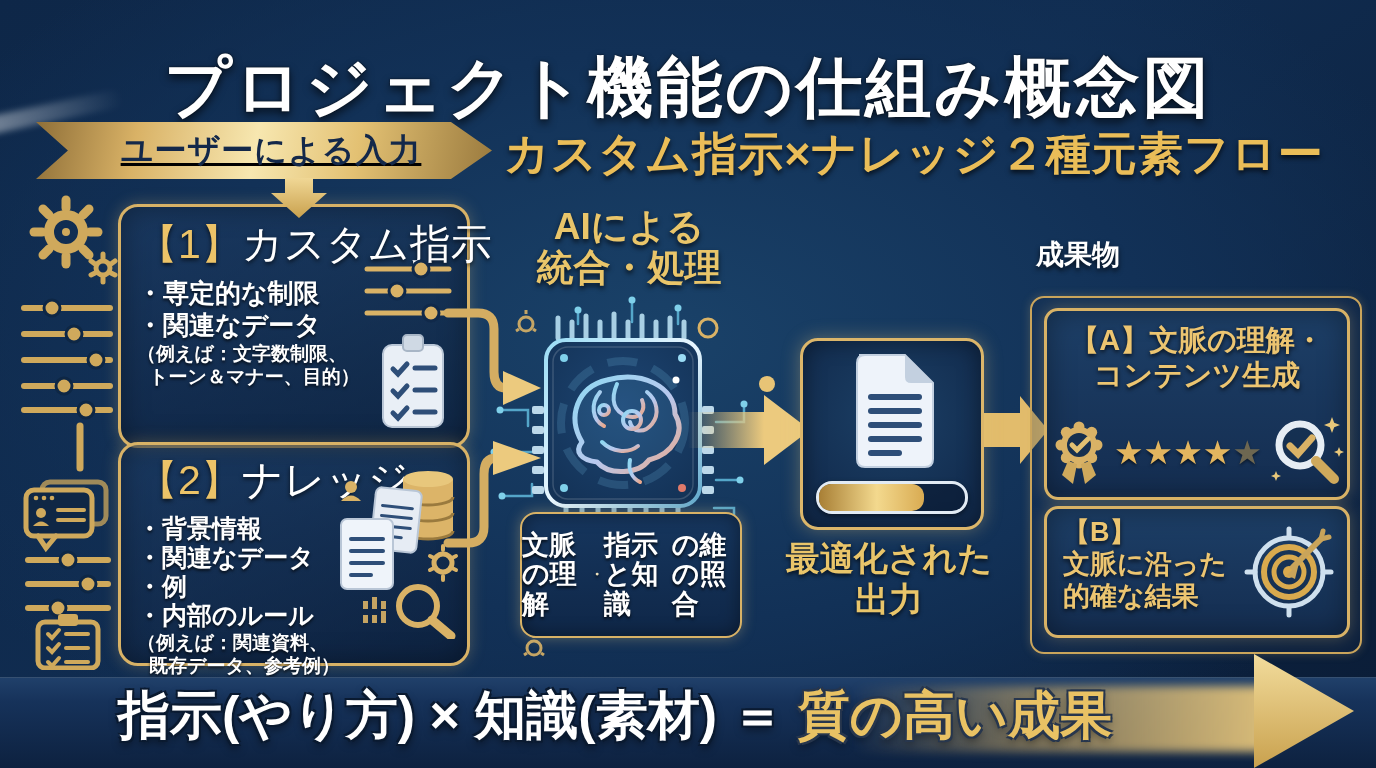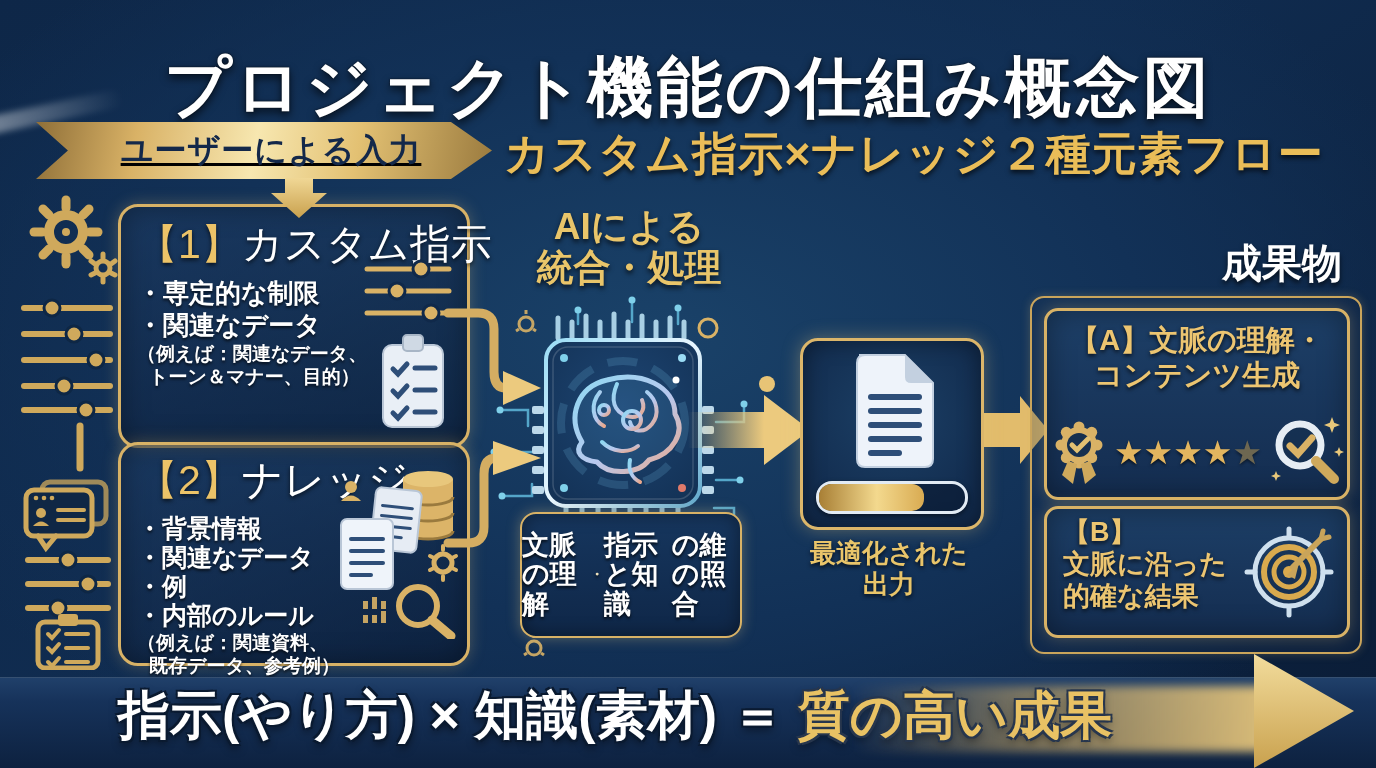--- a/index.html
+++ b/index.html
@@ -58,25 +58,25 @@
   .out-card{position:absolute;left:800px;top:338px;width:178px;height:186px;
     border:3px solid #dcb66a;border-radius:18px;
     background:radial-gradient(120px 120px at 50% 40%,#1c4066,#112a4c);
     box-shadow:0 0 18px rgba(230,198,120,.35), inset 0 0 22px rgba(0,0,0,.4);}
   .progress{position:absolute;left:13px;right:13px;bottom:13px;height:27px;
     border:3px solid #e2ebf4;border-radius:16px;background:rgba(10,25,48,.6);
     box-shadow:0 2px 5px rgba(0,0,0,.5);}
   .progress .fill{width:72%;height:100%;border-radius:12px;
     background:linear-gradient(90deg,#a87f35,#f3d98e 55%,#d9ab52);}
   .out-label{position:absolute;left:784px;top:538px;width:210px;text-align:center;
-    color:#e9c56a;font-size:26px;font-weight:bold;line-height:1.2;
+    color:#e9c56a;font-size:34px;font-weight:bold;line-height:1.2;
     text-shadow:0 2px 4px rgba(0,0,0,.75);}
   
-  .results-heading{position:absolute;left:1014px;top:236px;width:328px;text-align:right;
-    color:#ffffff;font-size:40px;font-weight:bold;text-shadow:0 3px 5px rgba(0,0,0,.7);}
+  .results-heading{position:absolute;left:1036px;top:236px;width:328px;text-align:left;
+    color:#ffffff;font-size:28px;font-weight:bold;text-shadow:0 3px 5px rgba(0,0,0,.7);}
   .results-outer{position:absolute;left:1030px;top:296px;width:328px;height:354px;
     border:2px solid #caa55c;border-radius:14px;background:rgba(22,44,76,.25);
     box-shadow:0 0 10px rgba(220,185,110,.25);}
   .boxA{left:1044px;top:308px;width:300px;height:186px;border-radius:14px;
     background:linear-gradient(180deg,#1d3f67,#142d50);}
   .boxA .atxt{margin-top:12px;text-align:center;color:#ecc571;font-size:29px;
     font-weight:bold;line-height:1.22;text-shadow:0 2px 4px rgba(0,0,0,.75);}
   .a-icons{position:absolute;left:0;right:0;bottom:8px;display:flex;align-items:center;
     justify-content:center;gap:6px;}
   .stars{display:flex;align-items:center;}
@@ -201,21 +201,21 @@
 
   <div class="gbox" style="left:118px;top:204px;width:330px;height:228px;padding:10px 0 0 16px;">
     <div class="box-title">
       <span class="tag">【1】</span><span class="tt">カスタム指示</span>
     </div>
     <ul class="blist">
       <li>専定的な制限</li>
       <li>関連なデータ</li>
     </ul>
     <div class="note">
-      <div>（例えば：関連なデータ、</div>
+      <div>（例えば：文字数制限、</div>
       <div class="n2">トーン＆マナー、目的）</div>
     </div>
 
     <svg class="abs" style="right:12px;top:52px;" width="92" height="66" viewBox="0 0 92 66">
       <g stroke="#d9b266" stroke-width="5" stroke-linecap="round">
         <line x1="4" y1="10" x2="86" y2="10"></line>
           <line x1="4" y1="32" x2="86" y2="32"></line>
           <line x1="4" y1="54" x2="86" y2="54"></line>
       </g>
       <g fill="#d9b266" stroke="#10294a" stroke-width="3">

